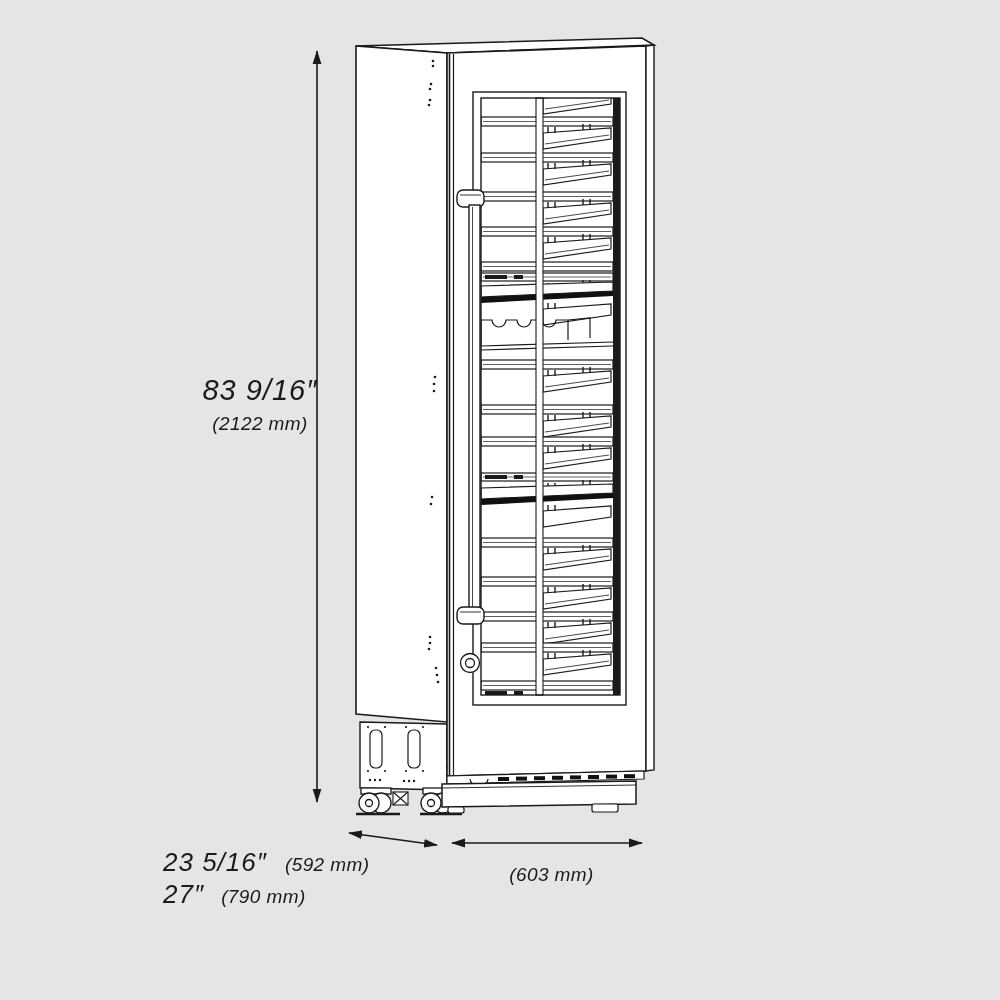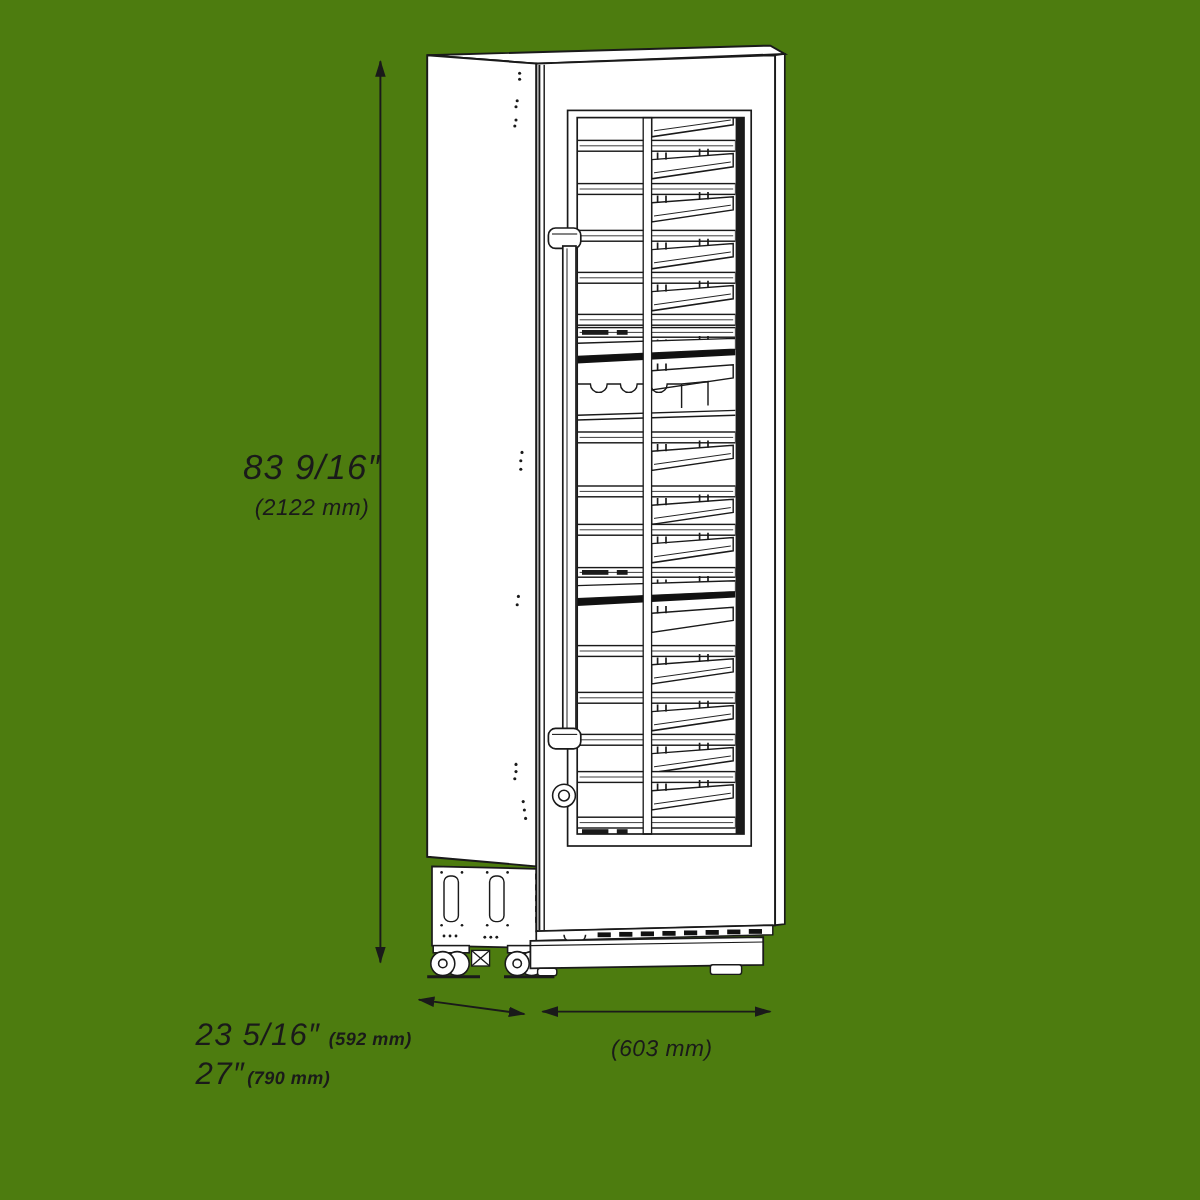--- a/index.html
+++ b/index.html
@@ -1,32 +1,32 @@
 <!DOCTYPE html>
 <html><head>
 <meta charset="utf-8">
 <style>
   html,body{margin:0;padding:0;background:#fff;}
   body{width:1000px;height:1000px;font-family:"Liberation Sans",sans-serif;color:#1a1a1a;}
-  .canvas{position:relative;width:1000px;height:1000px;background:#4d7c0f;overflow:hidden;}
+  .canvas{position:relative;width:1000px;height:1000px;background:#e5e5e5;overflow:hidden;}
   .canvas svg{position:absolute;left:0;top:0;}
   .dim{position:absolute;font-style:italic;color:#1a1a1a;}
   .dim .big{font-size:29px;letter-spacing:1px;line-height:32px;white-space:nowrap;}
   .dim .small{font-size:19px;letter-spacing:.4px;line-height:21px;white-space:nowrap;}
   .dim-height{left:160px;top:374px;width:200px;text-align:center;}
   .dim-height .small{margin-top:7px;font-style:italic;}
   .dim-width{left:454px;top:858px;width:195px;text-align:center;}
   .dim-width .big{font-size:27px;}
   .dim-width .small{margin-top:6px;}
   .dim-depth{left:163px;top:846px;}
   .dim-depth .cap{font-size:16px;letter-spacing:.2px;line-height:21px;white-space:nowrap;}
-  .dim-depth .vrow{display:flex;align-items:baseline;gap:7px;line-height:31px;}
-  .dim-depth .vrow.tight{gap:2px;}
+  .dim-depth .vrow{display:flex;align-items:baseline;gap:18px;line-height:31px;}
+  .dim-depth .vrow.tight{gap:17px;}
   .dim-depth .big{font-size:26px;letter-spacing:1px;white-space:nowrap;}
-  .dim-depth .small{font-size:15px;letter-spacing:.4px;white-space:nowrap;font-weight:bold;}
+  .dim-depth .small{font-size:19px;letter-spacing:.4px;white-space:nowrap;}
 </style>
 </head>
 <body>
 
 <div class="canvas">
 
   <svg width="1000" height="1000" viewBox="0 0 1000 1000">
     <defs>
       <marker id="arw" markerUnits="userSpaceOnUse" markerWidth="14" markerHeight="10" refX="13" refY="5" orient="auto-start-reverse">
         <path d="M0,0.6 L14,5 L0,9.4 Z" fill="#1a1a1a"></path>

